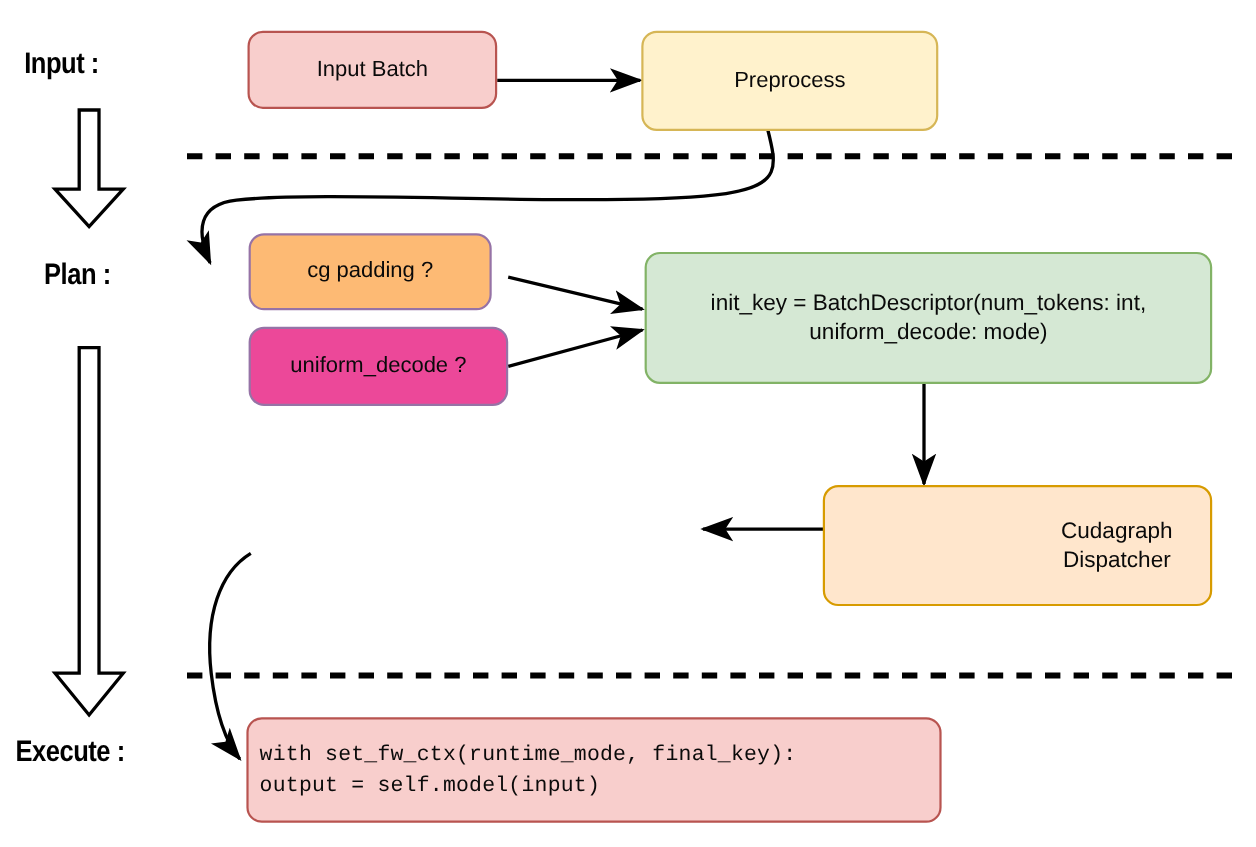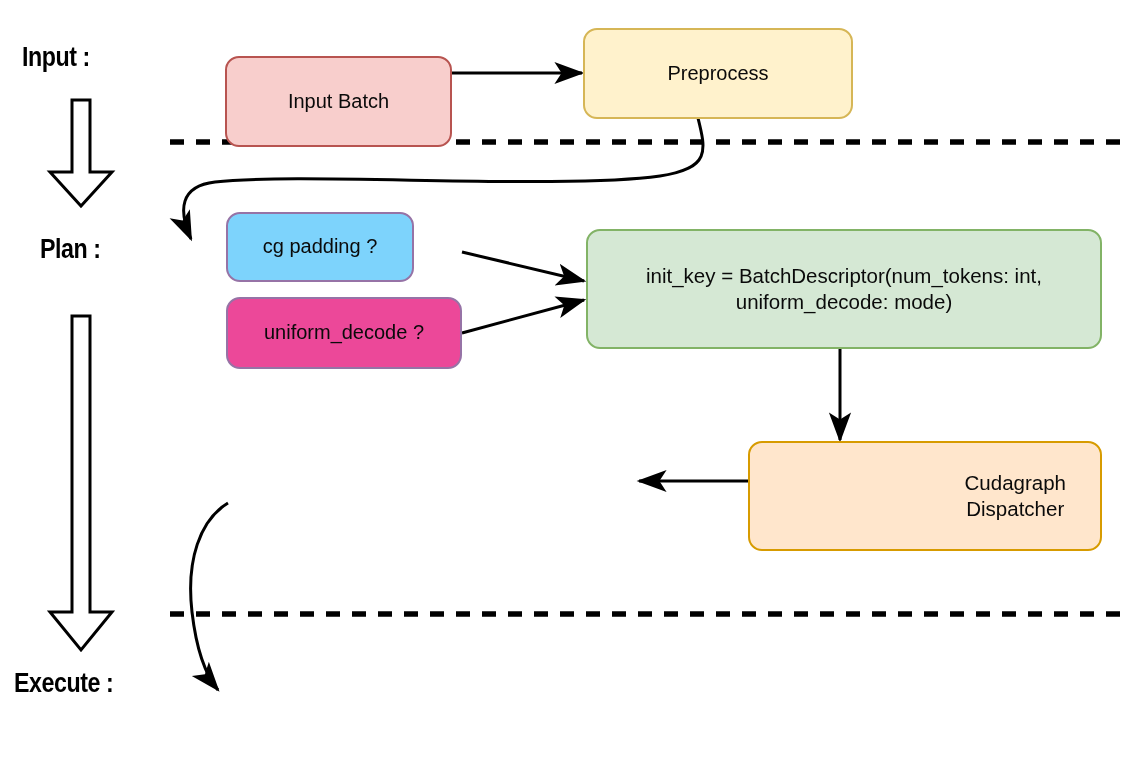--- a/index.html
+++ b/index.html
@@ -105,42 +105,46 @@
 
     <line x1="462" y1="333" x2="584" y2="300" stroke="#000000" stroke-width="3" marker-end="url(#arrowhead)"></line>
 
     <line x1="840" y1="348" x2="840" y2="440" stroke="#000000" stroke-width="3" marker-end="url(#arrowhead)"></line>
 
     <line x1="749" y1="481" x2="639" y2="481" stroke="#000000" stroke-width="3" marker-end="url(#arrowhead)"></line>
 
     <path d="M228,503 C200,520 186,560 192,612 C197,655 208,678 218,690" fill="none" stroke="#000000" stroke-width="3" marker-end="url(#arrowhead)"></path>
   </svg>
 
-  <div class="node" style="left:225px; top:28px; width:227px; height:91px; background:#f8cecc; border-color:#b85450;margin-top:28px;">
+  <div class="node" style="left:225px; top:28px; width:227px; height:71px; background:#f8cecc; border-color:#b85450;">
     <span class="lbl">Input Batch</span>
   </div>
 
   <div class="node" style="left:583px; top:28px; width:270px; height:91px; background:#fff2cc; border-color:#d6b656;">
     <span class="lbl">Preprocess</span>
   </div>
 
-  <div class="node" style="left:226px; top:212px; width:188px; height:70px; background:#7dd3fc; border-color:#9673a6;">
+  <div class="node" style="left:226px; top:212px; width:221px; height:70px; background:#fdba74; border-color:#9673a6;">
     <span class="lbl">cg padding ?</span>
   </div>
 
   <div class="node" style="left:226px; top:297px; width:236px; height:72px; background:#ec4899; border-color:#9673a6;">
     <span class="lbl">uniform_decode ?</span>
   </div>
 
   <div class="node node-big" style="left:586px; top:229px; width:516px; height:120px; background:#d5e8d4; border-color:#82b366;">
     <span class="lbl">init_key = BatchDescriptor(num_tokens: int,
 uniform_decode: mode)</span>
   </div>
 
   <div class="node node-group" style="left:748px; top:441px; width:354px; height:110px; background:#ffe6cc; border-color:#d79b00; justify-content:flex-end; padding-right:26px;">
     <span class="lbl node-big">Cudagraph
 Dispatcher</span>
   </div>
 
 
 
+  <div class="node node-code" style="left:224px; top:652px; width:632px; height:96px; background:#f8cecc; border-color:#b85450;">
+    <span class="lbl">with set_fw_ctx(runtime_mode, final_key):
+    output = self.model(input)</span>
+  </div>
 
 </div>
 
 </body></html>

